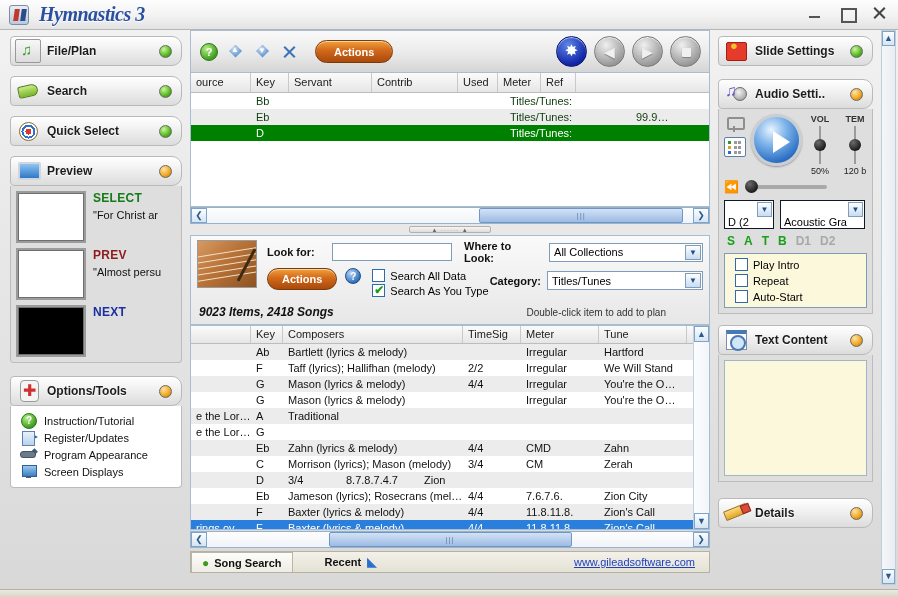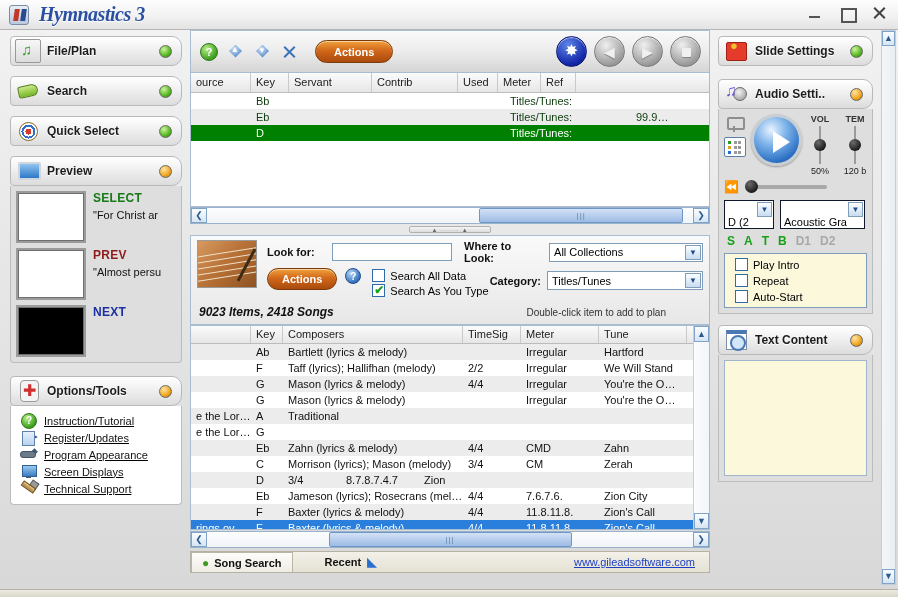--- a/index.html
+++ b/index.html
@@ -107,21 +107,21 @@
            box-shadow: inset 0 0 0 1px #6f6f6f; }
   .thumb.black { background:#000; }
   .prev-meta { margin-left:7px; overflow:hidden; white-space:nowrap; }
   .prev-label { font-weight:bold; font-size:12px; letter-spacing:.3px; }
   .prev-label.prev { color:#8e1b1b; }
   .prev-label.select { color:#167a16; }
   .prev-label.next { color:#1a2fa0; }
   .prev-text { font-size:11px; color:#111; margin-top:4px; }
 
   
-  .optlist { background:#fff; border:1px solid #bcbcbc; border-top:none; border-radius:0 0 4px 4px; padding:6px 0 7px 0;text-decoration:underline; }
+  .optlist { background:#fff; border:1px solid #bcbcbc; border-top:none; border-radius:0 0 4px 4px; padding:6px 0 7px 0; }
   .opt-item { display:flex; align-items:center; height:17px; padding-left:10px; cursor:default; }
   .opt-ic { width:16px; height:15px; margin-right:7px; position:relative; flex:0 0 auto; }
   .opt-label { font-size:11px; color:#111; }
   .ic-help::after { content:"?"; position:absolute; left:0; top:0; width:14px; height:14px; border-radius:50%;
      background: radial-gradient(circle at 35% 30%, #b6f089, #3f9e1f 70%); color:#fff; font-weight:bold;
      font-size:10px; text-align:center; line-height:14px; border:1px solid #2c7515; }
   .ic-reg::after { content:""; position:absolute; left:1px; top:1px; width:11px; height:13px;
      background:linear-gradient(180deg,#e8f1fb,#b8d2ee); border:1px solid #5d82ad; }
   .ic-reg::before { content:"\25B6"; position:absolute; right:-1px; top:2px; font-size:8px; color:#2b5c93; }
   .ic-appear::after { content:""; position:absolute; left:0; top:5px; width:14px; height:5px; border-radius:3px;
@@ -402,24 +402,20 @@
         <span class="opt-label">Register/Updates</span>
       </div>
       <div class="opt-item">
         <span class="opt-ic ic-appear"></span>
         <span class="opt-label">Program Appearance</span>
       </div>
       <div class="opt-item">
         <span class="opt-ic ic-screen"></span>
         <span class="opt-label">Screen Displays</span>
       </div>
-      <div class="opt-item">
-        <span class="opt-ic ic-tech"></span>
-        <span class="opt-label">Technical Support</span>
-      </div>
     </div>
   </div>
 
   <div class="center">
 
     <div class="toolbar">
       <span class="tb-ic tb-help"></span>
       <span class="tb-ic tb-up"></span>
       <span class="tb-ic tb-down"></span>
       <span class="tb-ic tb-x"></span>
@@ -762,20 +758,25 @@
       <span class="gicon ico-text"></span>
       <span class="gtitle">Text Content</span>
       <span class="led orange"></span>
     </div>
     <div class="textbody">
       <div class="textarea"></div>
     </div>
 
     <div style="height:16px"></div>
 
+    <div class="grpbar" style="margin-bottom:0">
+      <span class="gicon ico-details"></span>
+      <span class="gtitle">Details</span>
+      <span class="led orange"></span>
+    </div>
   </div>
 
   <div class="appscroll">
     <div class="as-arrow">▲</div>
     <div class="as-arrow as-bottom">▼</div>
   </div>
 
   <div class="statusbar"></div>
 </div>
 

